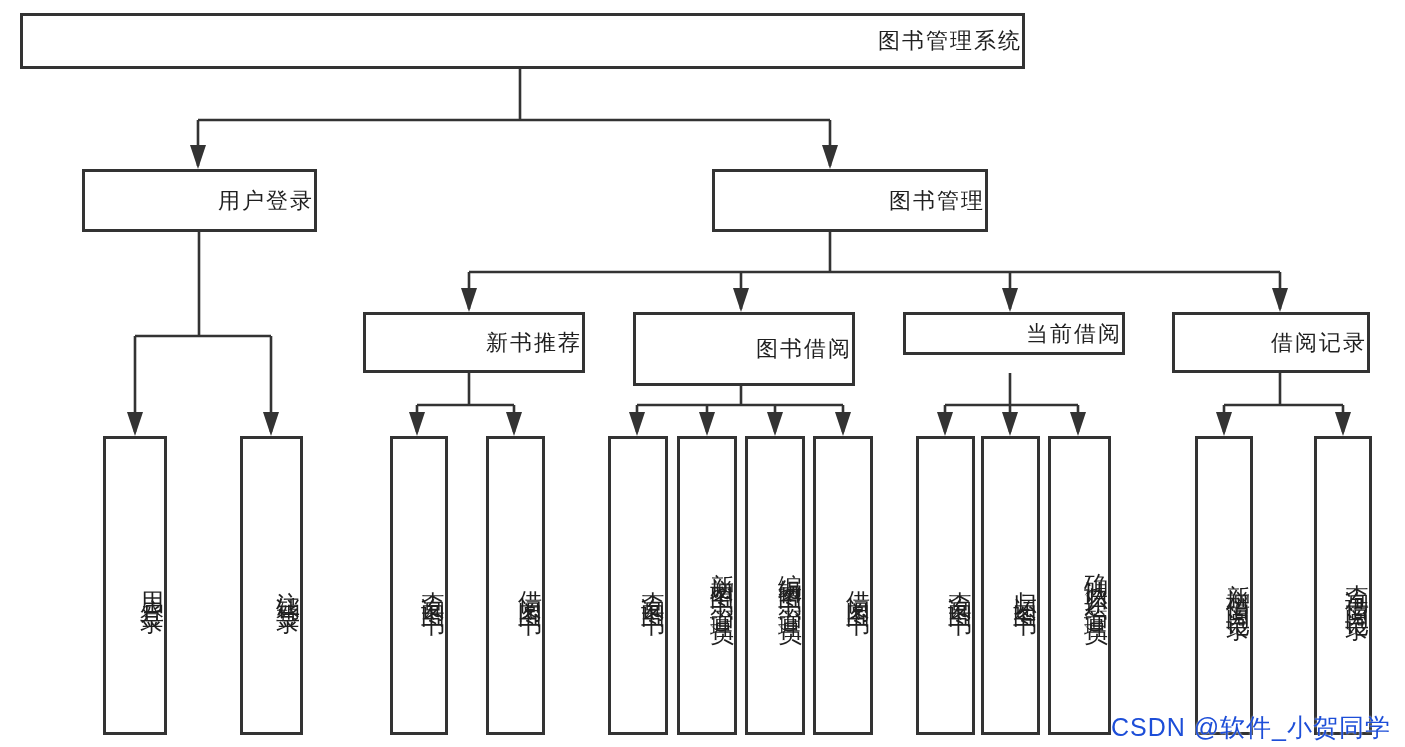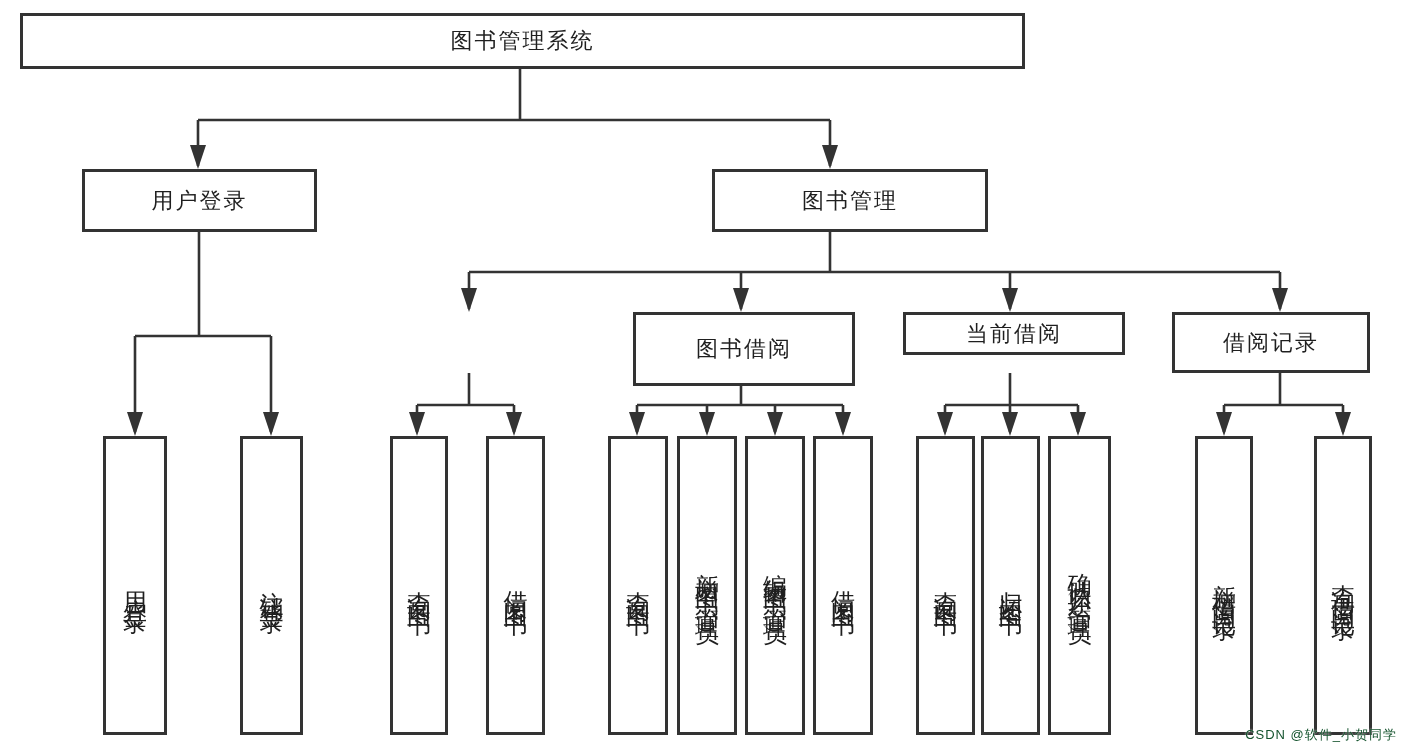--- a/index.html
+++ b/index.html
@@ -3,34 +3,34 @@
 <meta charset="utf-8">
 <style>
   html,body{margin:0;padding:0;background:#ffffff;}
   .stage{
     position:relative;width:1405px;height:747px;background:#ffffff;
     font-family:"Liberation Sans",sans-serif;color:#1f1f1f;overflow:hidden;
   }
   .connectors{position:absolute;left:0;top:0;z-index:0;}
   .node{
     position:absolute;box-sizing:border-box;background:#ffffff;
-    border:3px solid #333333;display:flex;align-items:center;justify-content:center;
+    border:3px solid #333333;display:flex;align-items:center;justify-content:flex-end;
     z-index:1;
   }
   .hlabel{
     font-size:22px;letter-spacing:2px;white-space:nowrap;color:#1f1f1f;
   }
   .vlabel{
     writing-mode:vertical-rl;text-orientation:mixed;
     font-size:24px;line-height:1;letter-spacing:7px;color:#1f1f1f;
     max-height:286px;
   }
   .watermark{
-    position:absolute;right:8px;bottom:3px;z-index:2;
-    font-size:13px;letter-spacing:1px;color:#14532d;
+    position:absolute;right:14px;bottom:3px;z-index:2;
+    font-size:25px;letter-spacing:1px;color:#1d4ed8;
     text-shadow:0 0 2px #ffffff;white-space:nowrap;
   }
 </style>
 </head>
 <body>
 
 <div class="stage">
 
   <svg class="connectors" width="1405" height="747" viewBox="0 0 1405 747">
     <path d="M520 69 V120 M198 120 H830 M198 120 V166 M830 120 V166
@@ -67,20 +67,23 @@
     <span class="hlabel">图书管理系统</span>
   </div>
 
   <div class="node" style="left:82px;top:169px;width:235px;height:63px">
     <span class="hlabel">用户登录</span>
   </div>
   <div class="node" style="left:712px;top:169px;width:276px;height:63px">
     <span class="hlabel">图书管理</span>
   </div>
 
+  <div class="node" style="left:363px;top:312px;width:222px;height:61px">
+    <span class="hlabel">新书推荐</span>
+  </div>
   <div class="node" style="left:633px;top:312px;width:222px;height:74px">
     <span class="hlabel">图书借阅</span>
   </div>
   <div class="node" style="left:903px;top:312px;width:222px;height:43px">
     <span class="hlabel">当前借阅</span>
   </div>
   <div class="node" style="left:1172px;top:312px;width:198px;height:61px">
     <span class="hlabel">借阅记录</span>
   </div>
 

